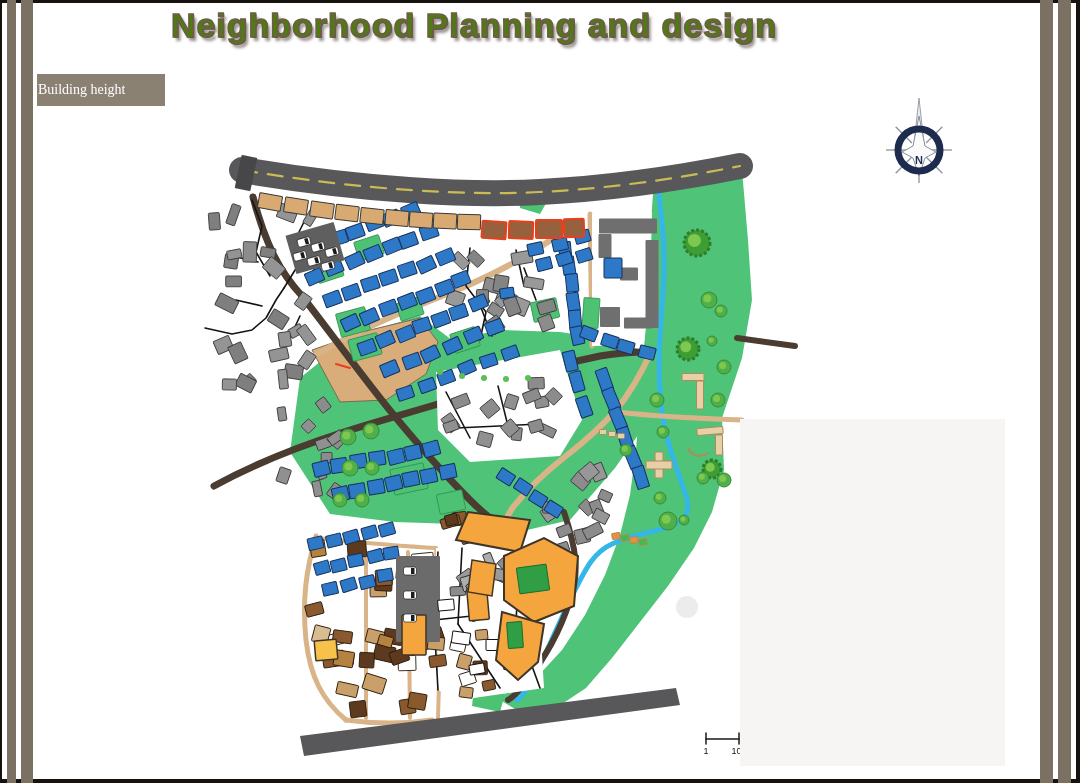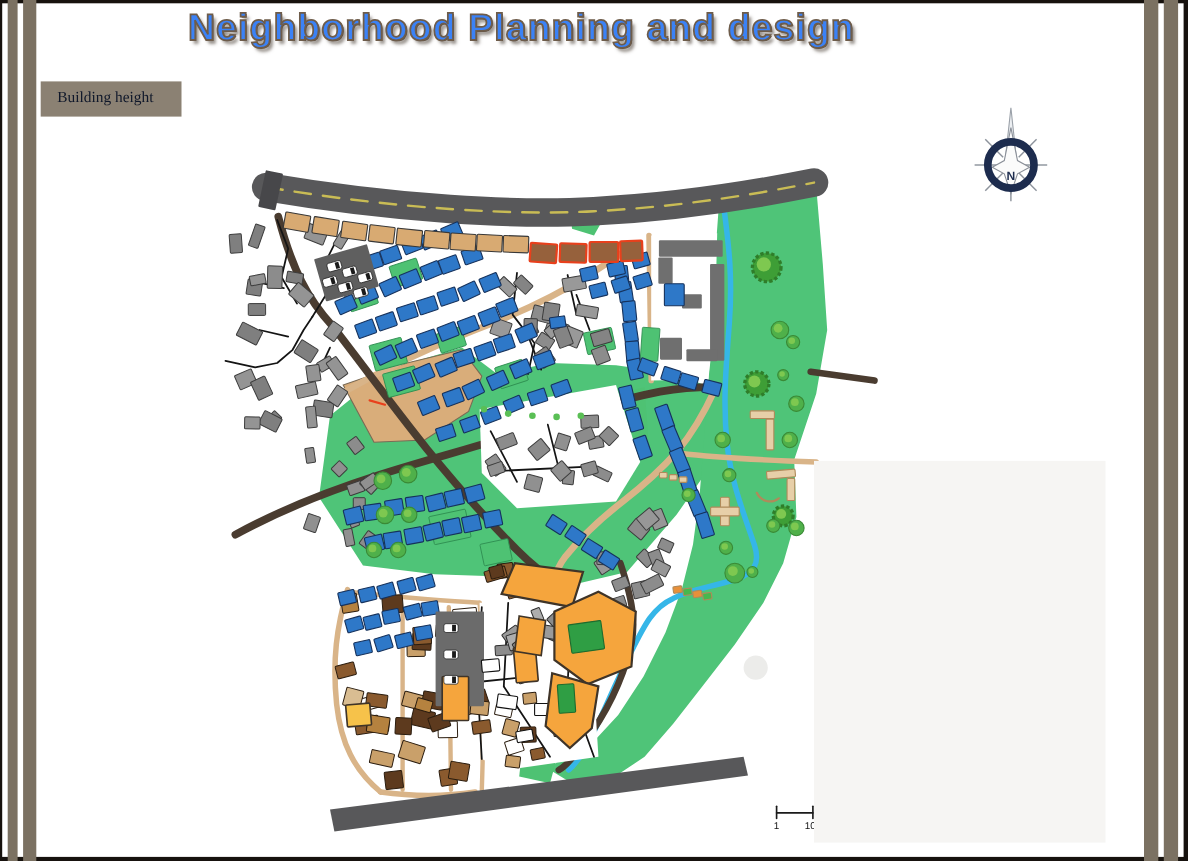--- a/index.html
+++ b/index.html
@@ -2,25 +2,25 @@
 <html><head>
 <meta charset="utf-8">
 <style>
   html,body{margin:0;padding:0;background:#fff;}
   #page{position:relative;width:1080px;height:783px;background:#fff;overflow:hidden;
         font-family:"Liberation Sans",sans-serif;}
   .frame{position:absolute;background:#17120e;}
   .stripe{position:absolute;top:0;height:783px;background:#7b7162;}
   #title{position:absolute;left:0;top:2px;width:948px;text-align:center;
          font-family:"Liberation Sans",sans-serif;font-size:34px;font-weight:bold;
-         letter-spacing:1px;color:#3b82f6;-webkit-text-stroke:1.6px #6e5c4a;
+         letter-spacing:1px;color:#4d7c0f;-webkit-text-stroke:1.6px #6e5c4a;
          text-shadow:3px 4px 3px rgba(80,70,60,.6),1px 1px 0 #6e5c4a;line-height:46px;}
   #bh-label{position:absolute;left:37px;top:74px;width:128px;height:32px;background:#8b8173;
-            color:#0f172a;font-family:"Liberation Serif",serif;font-size:14px;line-height:32px;
-            padding-left:15px;box-sizing:border-box;}
+            color:#ffffff;font-family:"Liberation Serif",serif;font-size:14px;line-height:32px;
+            padding-left:1px;box-sizing:border-box;}
   #map-svg{position:absolute;left:0;top:0;}
   #overlay{position:absolute;left:740px;top:419px;width:265px;height:347px;background:#f6f5f3;}
 </style>
 </head>
 <body>
 
 <div id="page">
 
   <svg id="map-svg" width="1080" height="783" viewBox="0 0 1080 783">
       <polygon points="300,378 352,336 420,316 452,340 500,330 560,332 616,340 650,354 652,415 615,468 570,520 510,534 455,524 395,522 330,514 290,452" fill="#4fc478" stroke="none" stroke-width="0"></polygon>

